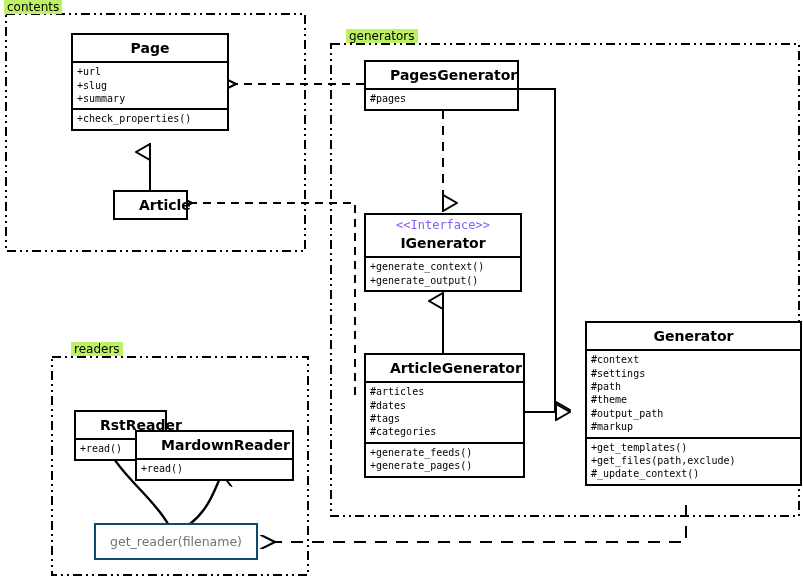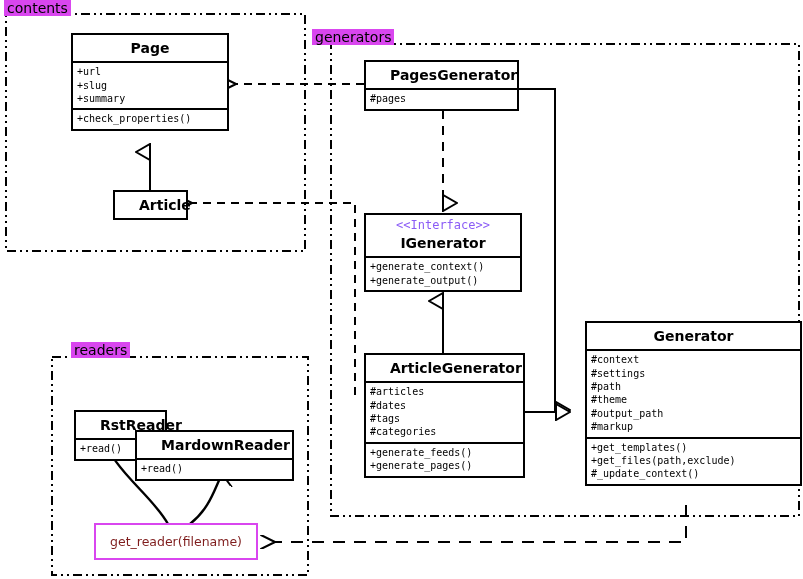--- a/index.html
+++ b/index.html
@@ -59,38 +59,38 @@
     white-space: nowrap;
   }
   .uml-compartment div {
     white-space: nowrap;
   }
 
   
   .func-box {
     position: absolute;
     box-sizing: border-box;
-    border: 2px solid #d946ef;
+    border: 2px solid #0c4a6e;
     background: #fff;
     display: flex;
     align-items: center;
     justify-content: center;
     font-family: "DejaVu Sans", sans-serif;
     font-size: 12.5px;
-    color: #7f1d1d;
+    color: #737373;
     z-index: 5;
   }
 
   
   .pkg-label {
     position: absolute;
     font-family: "DejaVu Sans", sans-serif;
-    font-size: 14px;
+    font-size: 12px;
     color: #000;
-    background: #d946ef;
+    background: #bef264;
     padding: 0 3px;
     z-index: 4;
     white-space: nowrap;
   }
 </style>
 </head>
 <body>
 
 <div id="canvas">
 
@@ -133,21 +133,21 @@
     <polyline points="525,412 555,412 570,412" fill="none" stroke="#000" stroke-width="2" marker-end="url(#mk-tri-right)"></polyline>
 
     <polyline points="686,505 686,542 275,542" fill="none" stroke="#000" stroke-width="2" stroke-dasharray="12,9" marker-end="url(#mk-open-left)"></polyline>
 
     <path d="M 168 524 C 150 492 110 470 100 428" fill="none" stroke="#000" stroke-width="2.4" marker-end="url(#mk-open-up)"></path>
 
     <path d="M 190 524 C 210 508 214 490 222 474" fill="none" stroke="#000" stroke-width="2.4" marker-end="url(#mk-open-up)"></path>
   </svg>
 
   <div class="pkg-label" style="left:4px; top:0px;">contents</div>
-  <div class="pkg-label" style="left:312px; top:29px;">generators</div>
+  <div class="pkg-label" style="left:346px; top:29px;">generators</div>
   <div class="pkg-label" style="left:35px; top:342px;margin-left:36px;">readers</div>
 
   <div class="uml-class" style="left:71px; top:33px; width:158px;">
     <div class="uml-name">Page</div>
     <div class="uml-compartment">
       <div>+url</div>
       <div>+slug</div>
       <div>+summary</div>
     </div>
     <div class="uml-compartment">

